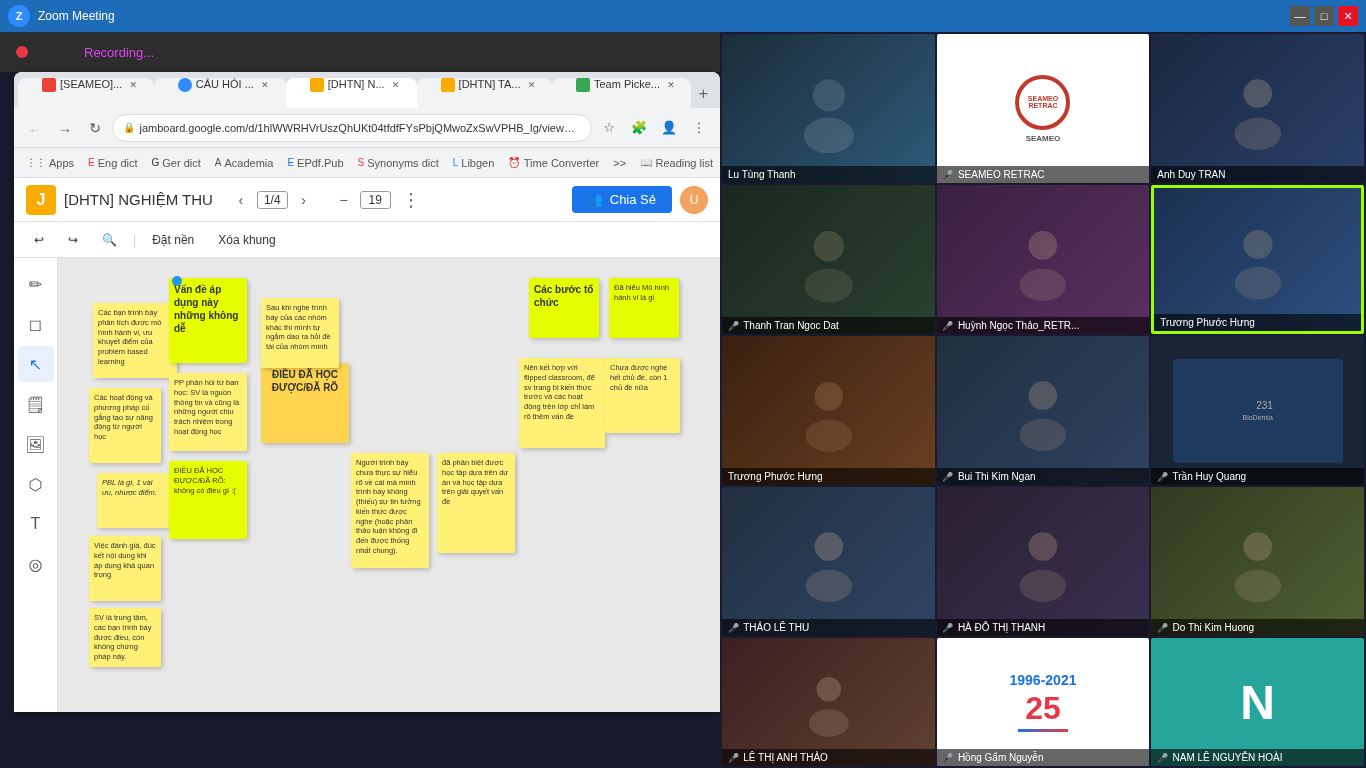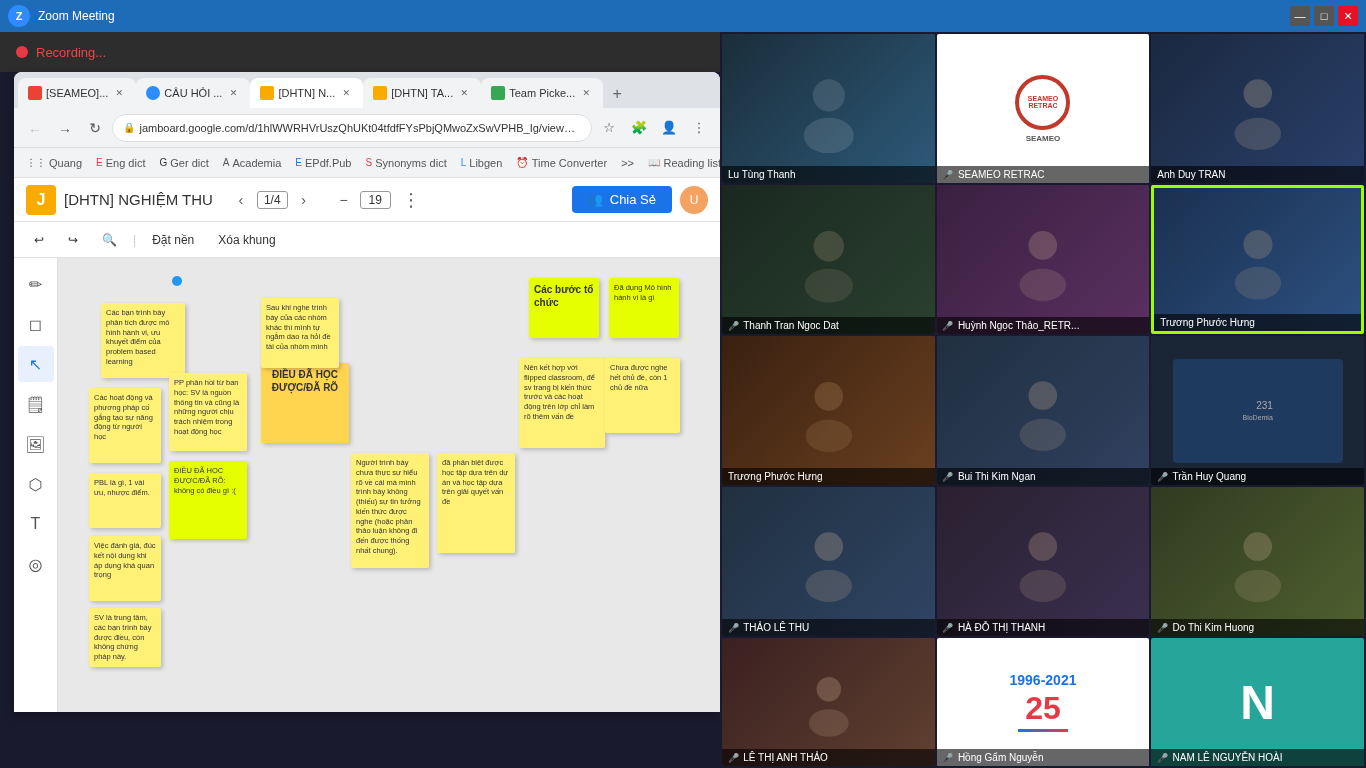--- a/index.html
+++ b/index.html
@@ -55,21 +55,21 @@
       display: flex;
       align-items: center;
       padding: 0 16px;
       gap: 8px;
     }
     .rec-dot {
       width: 12px; height: 12px;
       background: #e63946;
       border-radius: 50%;
     }
-    .rec-text { color: #ef4444; font-size: 13px; }
+    .rec-text { color: #d946ef; font-size: 13px; margin-left: 48px; }
 
     
     .browser {
       position: absolute;
       top: 72px; left: 14px;
       width: 706px;
       height: 640px;
       background: #f1f3f4;
       border-radius: 8px 8px 0 0;
       box-shadow: 0 2px 10px rgba(0,0,0,0.3);
@@ -82,25 +82,25 @@
     .browser-tabs {
       height: 36px;
       background: #dee1e6;
       display: flex;
       align-items: flex-end;
       padding: 0 4px;
       gap: 0;
     }
     .browser-tab {
       height: 30px;
-      padding: 0 10px;
+      padding: 0 24px;
       background: #f1f3f4;
       border-radius: 8px 8px 0 0;
       display: flex;
-      align-items: center;
+      align-items: flex-start;
       font-size: 11px;
       color: #333;
       gap: 4px;
       cursor: pointer;
       max-width: 140px;
       overflow: hidden;
       white-space: nowrap;
     }
     .browser-tab.active { background: #fff; }
     .browser-tab .tab-icon {
@@ -469,21 +469,21 @@
       <button class="nav-icon-btn">☆</button>
       <button class="nav-icon-btn">🧩</button>
       <button class="nav-icon-btn">👤</button>
       <button class="nav-icon-btn">⋮</button>
     </div>
   </div>
 
   <div class="bookmarks-bar">
     <div class="bm-item">
       <span class="bm-icon">⋮⋮</span>
-      <span>Quang</span>
+      <span>Apps</span>
     </div>
     <div class="bm-item">
       <span class="bm-icon" style="color:#e63946">E</span>
       <span>Eng dict</span>
     </div>
     <div class="bm-item">
       <span class="bm-icon" style="color:#333">G</span>
       <span>Ger dict</span>
     </div>
     <div class="bm-item">
@@ -557,36 +557,39 @@
       <button class="tool-btn" title="Shapes">⬡</button>
       <button class="tool-btn" title="Text">T</button>
       <button class="tool-btn" title="Laser">◎</button>
     </div>
 
     <div class="jam-canvas">
       <div style="position:relative; width:100%; height:100%; padding:10px 10px 10px 10px; overflow:auto;">
 
         <div style="position:relative; width:600px; height:380px; margin:0 auto;">
 
-          <div class="note note-yellow" style="position:absolute; left:12px; top:35px; width:84px; min-height:75px;">
+          <div class="note note-yellow" style="position:absolute; left:4px; top:35px; width:84px; min-height:75px;">
             <span>Các bạn trình bày phân tích được mô hình hành vi, ưu khuyết điểm của problem based learning</span>
           </div>
           <div class="note note-yellow" style="position:absolute; left:0px; top:120px; width:72px; min-height:75px;">
             <span>Các hoạt động và phương pháp cố gắng tạo sự năng động từ người học</span>
           </div>
-          <div class="note note-yellow" style="position:absolute; left:0px; top:205px; width:72px; min-height:55px;">
+          <div class="note note-yellow" style="position:absolute; left:8px; top:205px; width:72px; min-height:55px;font-style:italic;">
             <span>PBL là gì, 1 vài ưu, nhược điểm.</span>
           </div>
           <div class="note note-yellow" style="position:absolute; left:0px; top:268px; width:72px; min-height:65px;">
             <span>Việc đánh giá, đúc kết nội dung khi áp dụng khá quan trọng</span>
           </div>
           <div class="note note-yellow" style="position:absolute; left:0px; top:340px; width:72px; min-height:55px;">
             <span>SV là trung tâm, các bạn trình bày được điều, còn không chứng pháp này.</span>
           </div>
 
+          <div class="note note-lime" style="position:absolute; left:80px; top:10px; width:78px; min-height:85px; font-size:10px; font-weight:bold;">
+            <span>Vấn đề áp dụng này những không dễ</span>
+          </div>
           <div class="note note-lime" style="position:absolute; left:80px; top:193px; width:78px; min-height:78px;">
             <span>ĐIỀU ĐÃ HỌC ĐƯỢC/ĐÃ RÕ: không có điều gì :(</span>
           </div>
           <div class="note note-yellow" style="position:absolute; left:80px; top:105px; width:78px; min-height:78px;">
             <span>PP phản hồi từ ban học: SV là nguồn thông tin và cũng là những người chịu trách nhiệm trong hoạt động học</span>
           </div>
 
           <div class="note" style="position:absolute; left:172px; top:95px; width:88px; min-height:80px; background:#ffd54f; font-size:10px; font-weight:bold; text-align:center;">
             <span>ĐIỀU ĐÃ HỌC ĐƯỢC/ĐÃ RÕ</span>
           </div>
@@ -597,21 +600,21 @@
             <span>Người trình bày chưa thực sự hiểu rõ về cái mà mình trình bày không (thiếu) sự tin tưởng kiến thức được nghe (hoặc phản thảo luận không đi đến được thống nhất chung).</span>
           </div>
           <div class="note note-lime" style="position:absolute; left:440px; top:10px; width:70px; min-height:60px; font-weight:bold; font-size:10px;">
             <span>Các bước tổ chức</span>
           </div>
 
           <div class="note note-yellow" style="position:absolute; left:348px; top:185px; width:78px; min-height:100px;">
             <span>đã phân biệt được học tập dựa trên dự án và học tập dựa trên giải quyết vấn đề</span>
           </div>
           <div class="note note-lime" style="position:absolute; left:520px; top:10px; width:70px; min-height:60px;">
-            <span>Đã dụng Mô hình hành vi là gì</span>
+            <span>Đã hiểu Mô hình hành vi là gì</span>
           </div>
           <div class="note note-yellow" style="position:absolute; left:430px; top:90px; width:86px; min-height:90px;">
             <span>Nên kết hợp với flipped classroom, để sv trang bị kiến thức trước và các hoạt động trên lớp chỉ làm rõ thêm vấn đề</span>
           </div>
           <div class="note note-yellow" style="position:absolute; left:516px; top:90px; width:75px; min-height:75px;">
             <span>Chưa được nghe hết chủ đề, còn 1 chủ đề nữa</span>
           </div>
 
           <div style="position:absolute; left:83px; top:8px; width:10px; height:10px; background:#2196F3; border-radius:50%; z-index:10;"></div>
         </div>

